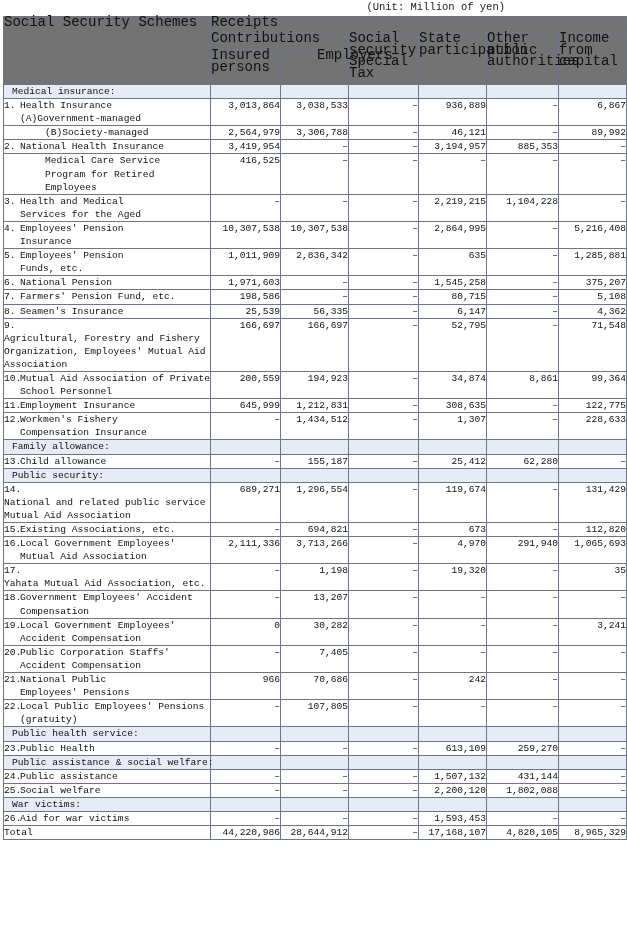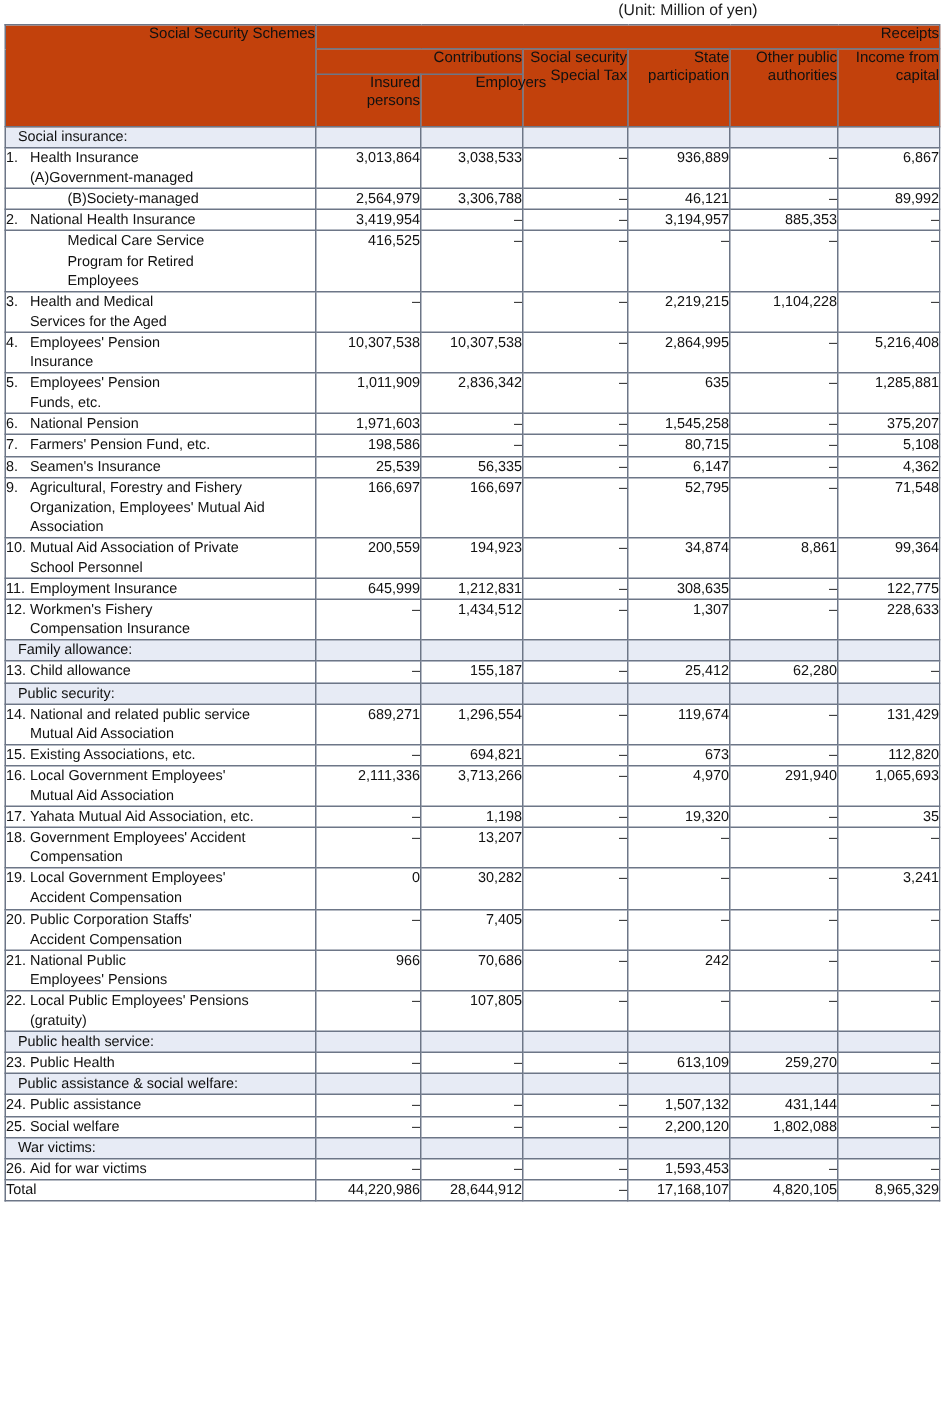--- a/index.html
+++ b/index.html
@@ -14,20 +14,21 @@
     font-family: "Liberation Sans", sans-serif;
     color: #1a1a1a;
     -webkit-font-smoothing: antialiased;
   }
   .page {
     position: relative;
     width: 510px;
     height: 937px;
     box-sizing: border-box;
     padding: 0 2px;
+    font-family: Liberation Mono, monospace;
   }
   .unit-line {
     text-align: right;
     font-size: 10.5px;
     line-height: 13px;
     padding: 1px 3px 1px 0;
     height: 14px;
     color: #1a1a1a;
   }
   table.stat {
@@ -39,24 +40,24 @@
   }
   table.stat td, table.stat th {
     border: 1px solid #6d7687;
     padding: 0;
     vertical-align: top;
     font-weight: normal;
     color: #111111;
   }
   
   thead th {
-    background: #c2410c;
-    text-align: right;
+    background: #737373;
+    text-align: left;
     vertical-align: middle;
-    font-size: 10px;
+    font-size: 14px;
     line-height: 11.5px;
     padding: 2px 2px;
   }
   th.scheme-head {
     vertical-align: middle;
   }
   th.receipts-head { height: 15px; }
   th.contrib-head  { height: 16px; }
   th.sub-head      { height: 34px; }
 
@@ -116,42 +117,42 @@
         <col class="c-ins">
         <col class="c-emp">
         <col class="c-tax">
       <col class="c-state">
         <col class="c-other">
         <col class="c-cap">
     </colgroup>
     <thead>
       <tr>
         <th class="scheme-head" rowspan="3" style="white-space: pre-line;">Social Security Schemes</th>
-        <th class="receipts-head" colspan="6" style="white-space: pre-line; padding-left: 33px;">Receipts</th>
+        <th class="receipts-head" colspan="6" style="white-space: pre-line;">Receipts</th>
       </tr>
       <tr>
         <th class="contrib-head" colspan="2" style="white-space: pre-line;">Contributions</th>
         <th class="sub-head" rowspan="2" style="white-space: pre-line;">Social security
 Special Tax</th>
         <th class="sub-head" rowspan="2" style="white-space: pre-line;">State
 participation</th>
         <th class="sub-head" rowspan="2" style="white-space: pre-line;">Other public
 authorities</th>
         <th class="sub-head" rowspan="2" style="white-space: pre-line;">Income from
 capital</th>
       </tr>
       <tr>
         <th class="sub-head" style="white-space: pre-line;">Insured
 persons</th>
         <th class="sub-head" style="white-space: pre-line; padding-left: 36px;">Employers</th>
       </tr>
     </thead>
     <tbody id="tbody">
         <tr class="section">
-          <td class="name">Social insurance:</td>
+          <td class="name">Medical insurance:</td>
           <td class="num"></td>
           <td class="num"></td>
           <td class="num"></td>
           <td class="num"></td>
           <td class="num"></td>
           <td class="num"></td>
         </tr>
         <tr>
           <td class="name"><span class="idx">1.</span><span class="txt">Health Insurance
 (A)Government-managed</span></td>

